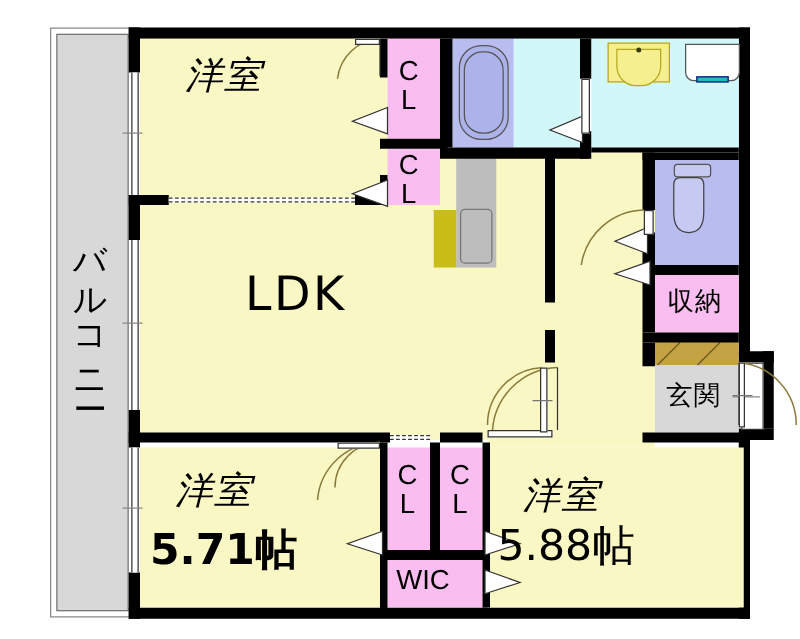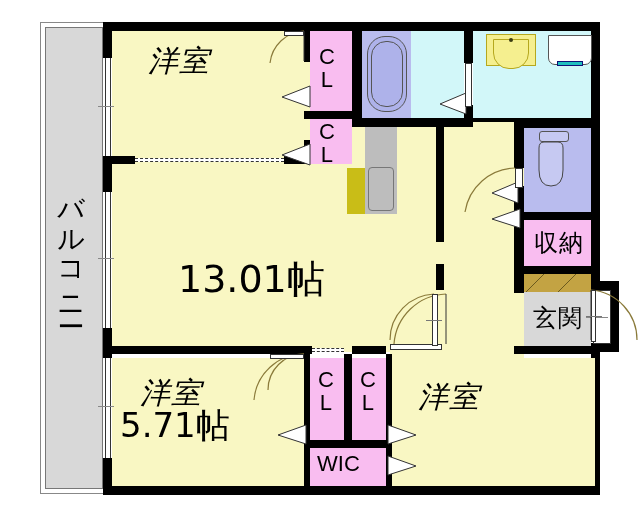--- a/index.html
+++ b/index.html
@@ -22,21 +22,21 @@
   .thin{background:#000000;}
   
   .lbl{
     position:absolute;color:#000;font-family:"DejaVu Sans","Liberation Sans",sans-serif;
     white-space:nowrap;line-height:1;font-weight:400;
   }
   .lbl-name{font-size:30px;letter-spacing:1px;font-style:italic;}
   .lbl-area{font-size:34px;letter-spacing:0px;}
   .lbl-cl{font-size:22px;line-height:1.05;text-align:center;font-family:"Liberation Sans",sans-serif;}
   .lbl-wic{font-size:22px;font-family:"Liberation Sans",sans-serif;}
-  .lbl-sm{font-size:24px;letter-spacing:1px;}
+  .lbl-sm{font-size:21px;letter-spacing:1px;}
   .vert{
     writing-mode:vertical-rl;text-orientation:upright;font-size:27px;letter-spacing:3px;
     font-family:"DejaVu Sans",sans-serif;
   }
   svg{position:absolute;overflow:visible;}
 </style>
 </head>
 <body>
 
 <div id="plan">
@@ -229,26 +229,27 @@
   <svg style="left:386px;top:456px;" width="30" height="20">
     <path d="M2 0 L30 10 L2 19 Z" fill="#fff" stroke="#333" stroke-width="1"></path>
   </svg>
 
   <svg style="left:490px;top:209px;" width="32" height="20">
     <path d="M30 19 L2 10 L30 0 Z" fill="#fff" stroke="#333" stroke-width="1"></path>
   </svg>
 
   <div class="lbl lbl-name" style="left:148px;top:46px;">洋室</div>
 
-  <div class="lbl" style="left:178px;top:260px;font-size:38px;">13.01帖</div>
+  <div class="lbl" style="left:196px;top:216px;font-size:38px;letter-spacing:2px;">LDK</div>
 
   <div class="lbl lbl-name" style="left:140px;top:378px;">洋室</div>
-  <div class="lbl lbl-area" style="left:120px;top:408px;">5.71帖</div>
+  <div class="lbl lbl-area" style="left:120px;top:423px;font-weight:bold;">5.71帖</div>
 
   <div class="lbl lbl-name" style="left:418px;top:382px;">洋室</div>
+  <div class="lbl lbl-area" style="left:398px;top:420px;">5.88帖</div>
 
   <div class="lbl lbl-cl" style="left:319px;top:45px;">
     <span>C</span><br>
     <span>L</span>
   </div>
   <div class="lbl lbl-cl" style="left:319px;top:120px;">
     <span>C</span><br>
     <span>L</span>
   </div>
   <div class="lbl lbl-cl" style="left:318px;top:368px;">

